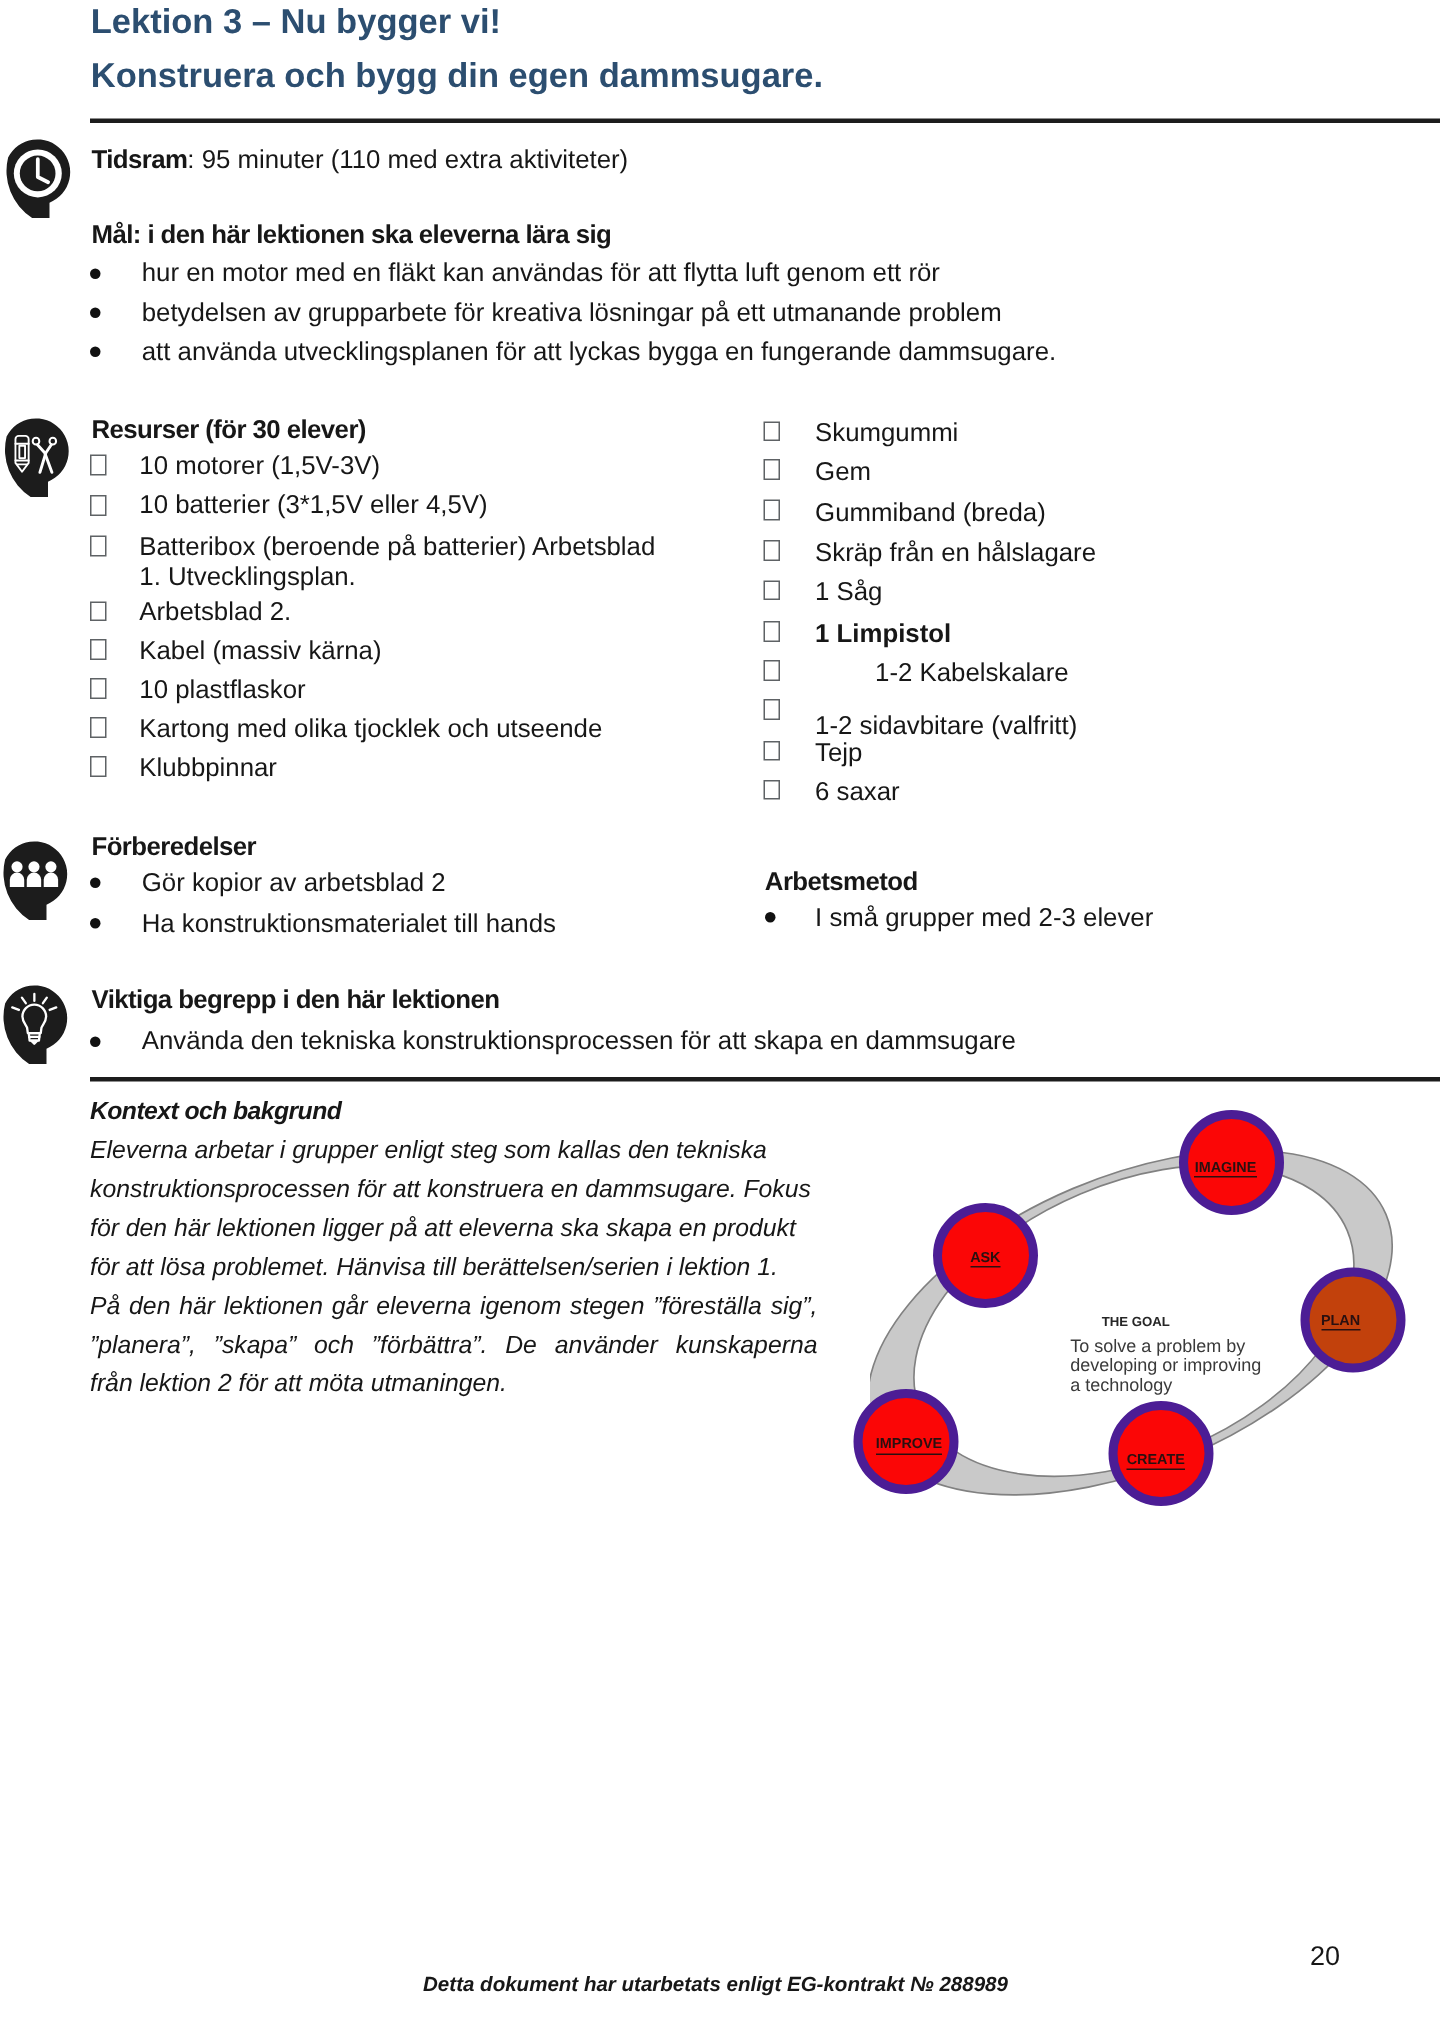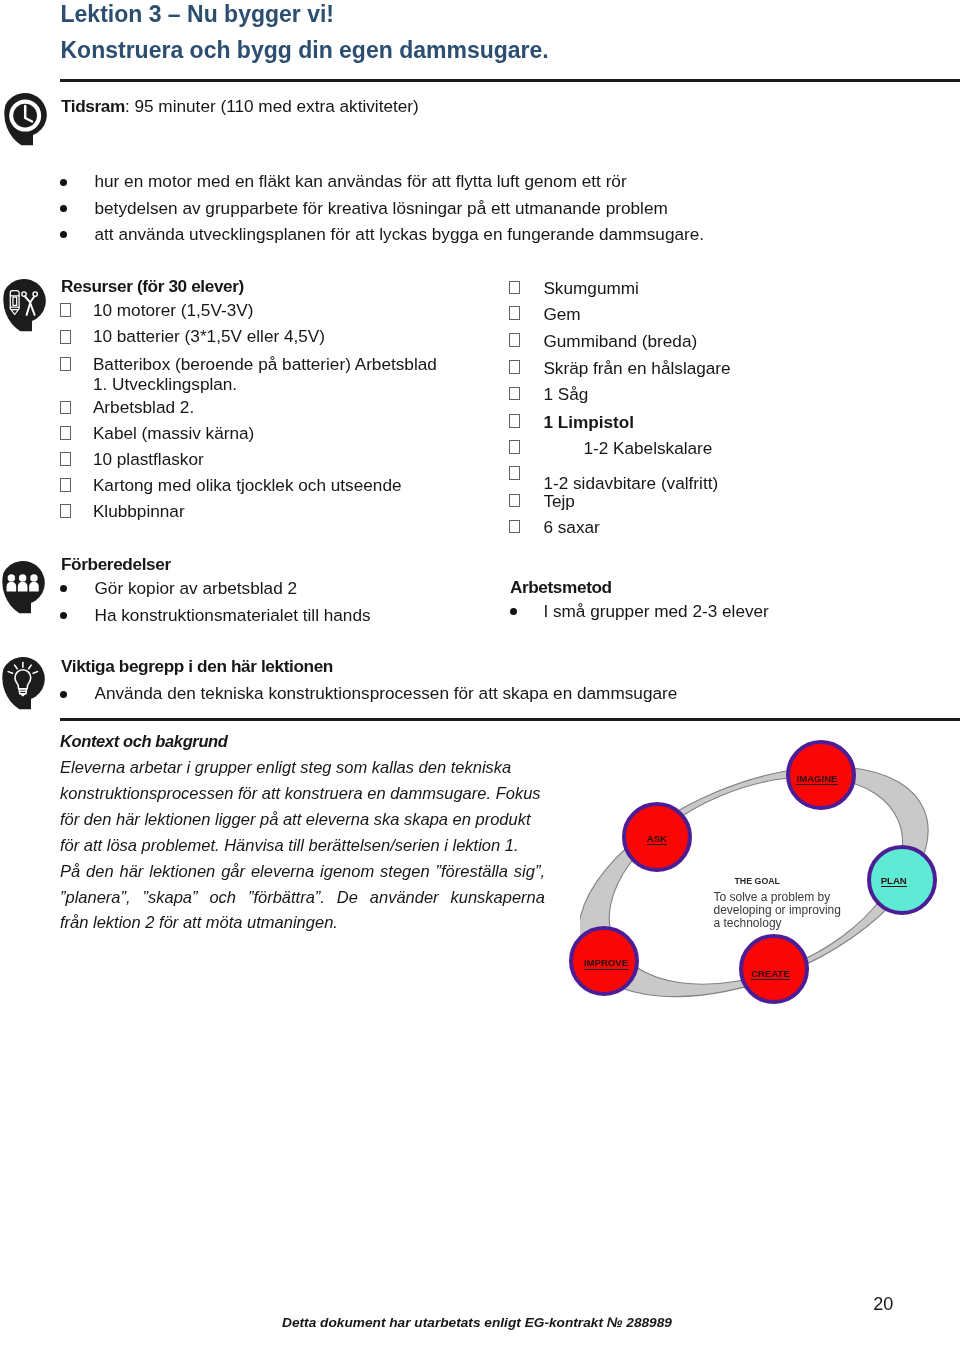--- a/index.html
+++ b/index.html
@@ -21,21 +21,21 @@
   .cb{position:absolute;width:8.8px;height:11.8px;border:1.2px solid #5e6265;
       box-sizing:content-box;background:#fff;}
 
   .icon{position:absolute;}
 
   .ctx{position:absolute;font-style:italic;font-size:16.5px;line-height:24px;
        white-space:nowrap;}
 
   
   .diagram{position:absolute;}
-  .node{position:absolute;border-radius:50%;background:#ee1111;border:4px solid #4c1d95;
+  .node{position:absolute;border-radius:50%;background:#ee1111;border:6px solid #4c1d95;
         display:flex;align-items:center;justify-content:center;box-sizing:border-box;}
   .node span{font-size:9.6px;font-weight:bold;color:#2a1010;
              border-bottom:0.9px solid #2a1010;line-height:11px;padding-bottom:0.5px;
              position:relative;}
   .goaltitle{position:absolute;font-size:8.8px;font-weight:bold;color:#262626;white-space:nowrap;
              line-height:11px;}
   .goalline{position:absolute;font-size:12px;color:#3a3a3a;white-space:nowrap;line-height:12.8px;}
 
   
   .pagenum{position:absolute;font-size:18px;line-height:24px;}
@@ -58,20 +58,21 @@
     <path d="M 31.0 44.09 A 21.85 21.85 0 1 0 3.4 14.0 A 37.36 37.36 0 0 0 19.42 54.3 L 31.0 54.3 Z" fill="#1c1c1c"></path>
     <circle cx="23.2" cy="24.6" r="16.0" fill="#fff"></circle>
     <circle cx="23.1" cy="24.6" r="11.9" fill="#1c1c1c"></circle>
     <path d="M 23.2 15.1 L 23.2 27 L 30.1 30.5" fill="none" stroke="#fff" stroke-width="2.5" stroke-linecap="round" stroke-linejoin="round"></path>
   </svg>
 
   <div class="t" style="left:61px;top:93.6px">
     <span class="b">Tidsram</span><span>: 95 minuter (110 med extra aktiviteter)</span>
   </div>
 
+  <div class="t b" style="left:61px;top:144.2px">Mål: i den här lektionen ska eleverna lära sig</div>
   <div id="goals-list">
       <div class="bullet" style="left: 60.3px; top: 178.7px;"></div>
       <div class="t" style="left: 94.5px; top: 169.4px;">hur en motor med en fläkt kan användas för att flytta luft genom ett rör</div>
       <div class="bullet" style="left: 60.3px; top: 204.8px;"></div>
       <div class="t" style="left: 94.5px; top: 195.5px;">betydelsen av grupparbete för kreativa lösningar på ett utmanande problem</div>
       <div class="bullet" style="left: 60.3px; top: 231.3px;"></div>
       <div class="t" style="left: 94.5px; top: 222px;">att använda utvecklingsplanen för att lyckas bygga en fungerande dammsugare.</div>
     </div>
 
   <svg class="icon" style="left:0.9px;top:277px" width="50" height="62" viewBox="0 0 50 62">
@@ -193,21 +194,21 @@
 
   <div class="diagram" id="diagram" style="left:580px;top:740px;width:380px;height:290px">
       <svg width="380" height="290" viewBox="0 0 380 290" style="position: absolute; left: 0px; top: 0px;">
         <g transform="rotate(-22.9 173.3 141.7)">
           <path fill-rule="evenodd" fill="#c9c9c9" stroke="#818181" stroke-width="1.1" d="M -12 141.7 a 185.3 97.1 0 1 0 370.6 0 a 185.3 97.1 0 1 0 -370.6 0 z M 21.799999999999983 141.6 a 154.4 91.7 0 1 0 308.8 0 a 154.4 91.7 0 1 0 -308.8 0 z"></path>
         </g>
       </svg>
       <div class="node" style="left: 205.5px; top: -0.4px; width: 70px; height: 70px; background: rgb(251, 6, 6);">
         <span style="left: -3.5px; top: 4.5px;">IMAGINE</span>
       </div>
-      <div class="node" style="left: 287.2px; top: 105px; width: 70px; height: 70px; background: #5eead4;">
+      <div class="node" style="left: 287.2px; top: 105px; width: 70px; height: 70px; background: #c2410c;">
         <span style="left: -8.5px; top: 1px;">PLAN</span>
       </div>
       <div class="node" style="left: 159px; top: 193.7px; width: 70px; height: 70px; background: rgb(251, 6, 6);">
         <span style="left: -3.5px; top: 5.5px;">CREATE</span>
       </div>
       <div class="node" style="left: -11.5px; top: 186.2px; width: 70px; height: 70px; background: rgb(251, 6, 6);">
         <span style="left: 2.5px; top: 2.5px;">IMPROVE</span>
       </div>
       <div class="node" style="left: 42.4px; top: 62.2px; width: 70px; height: 70px; background: rgb(251, 6, 6);">
         <span style="left: -0.5px; top: 2px;">ASK</span>

